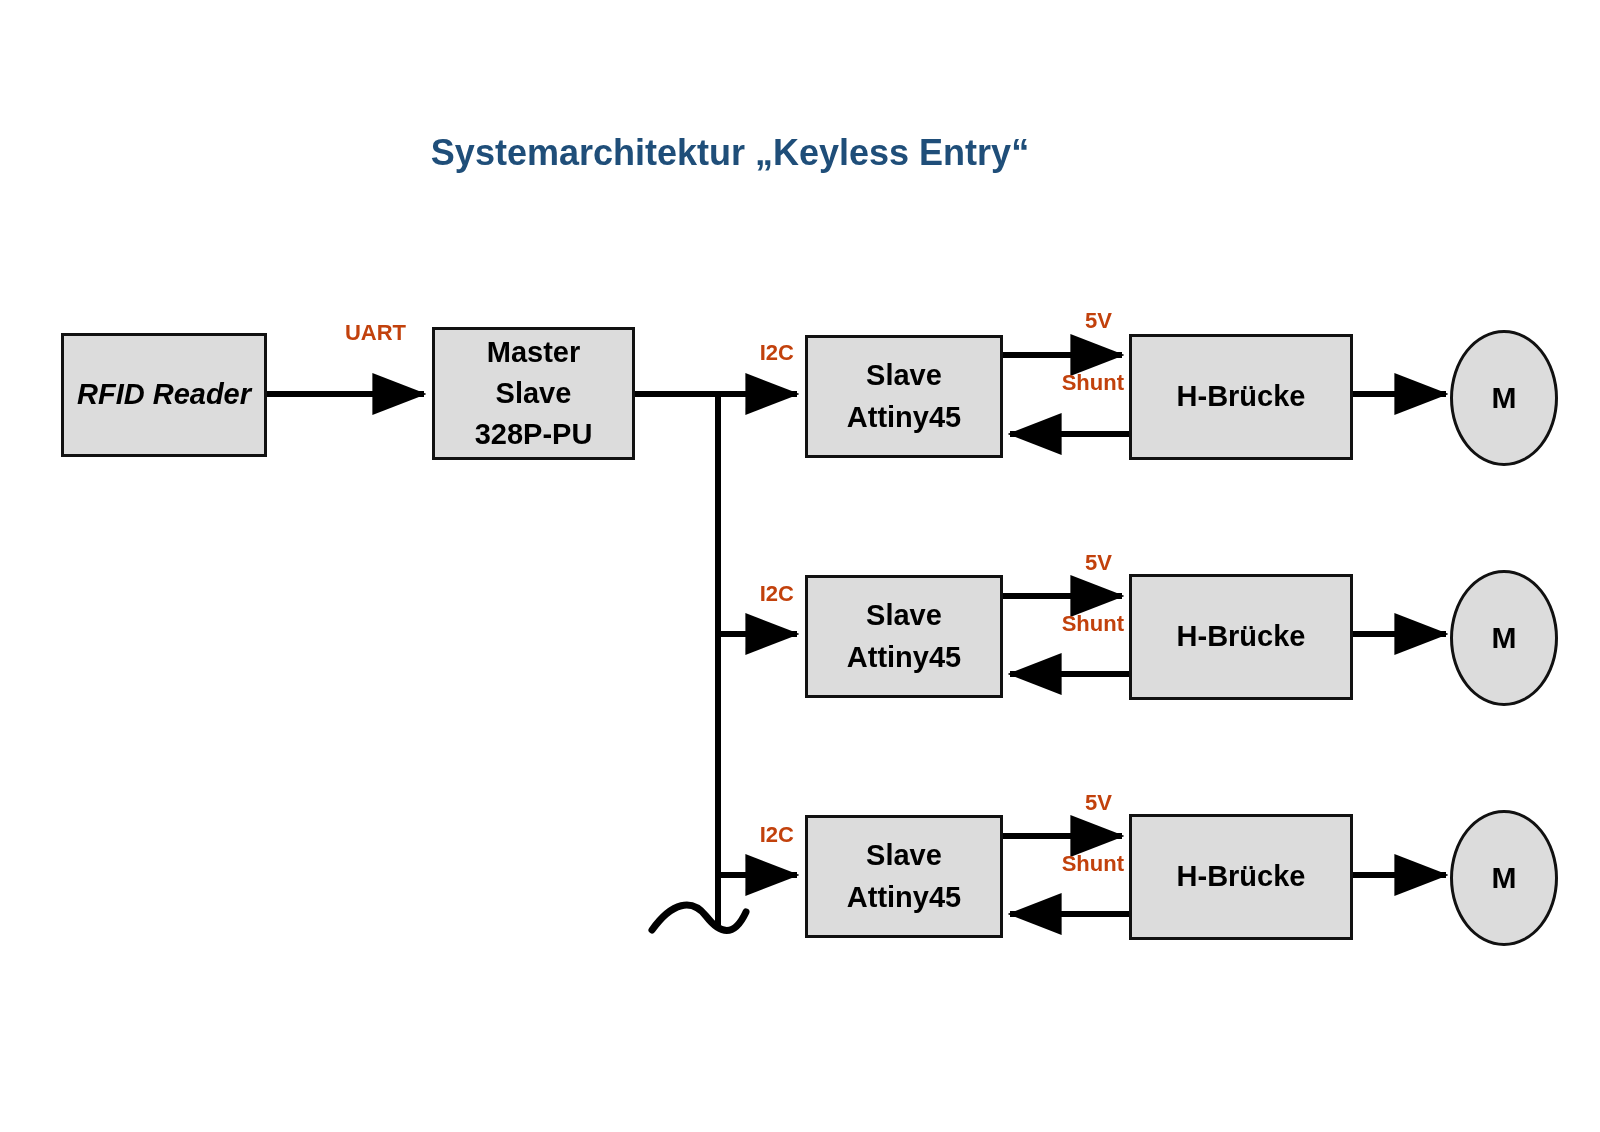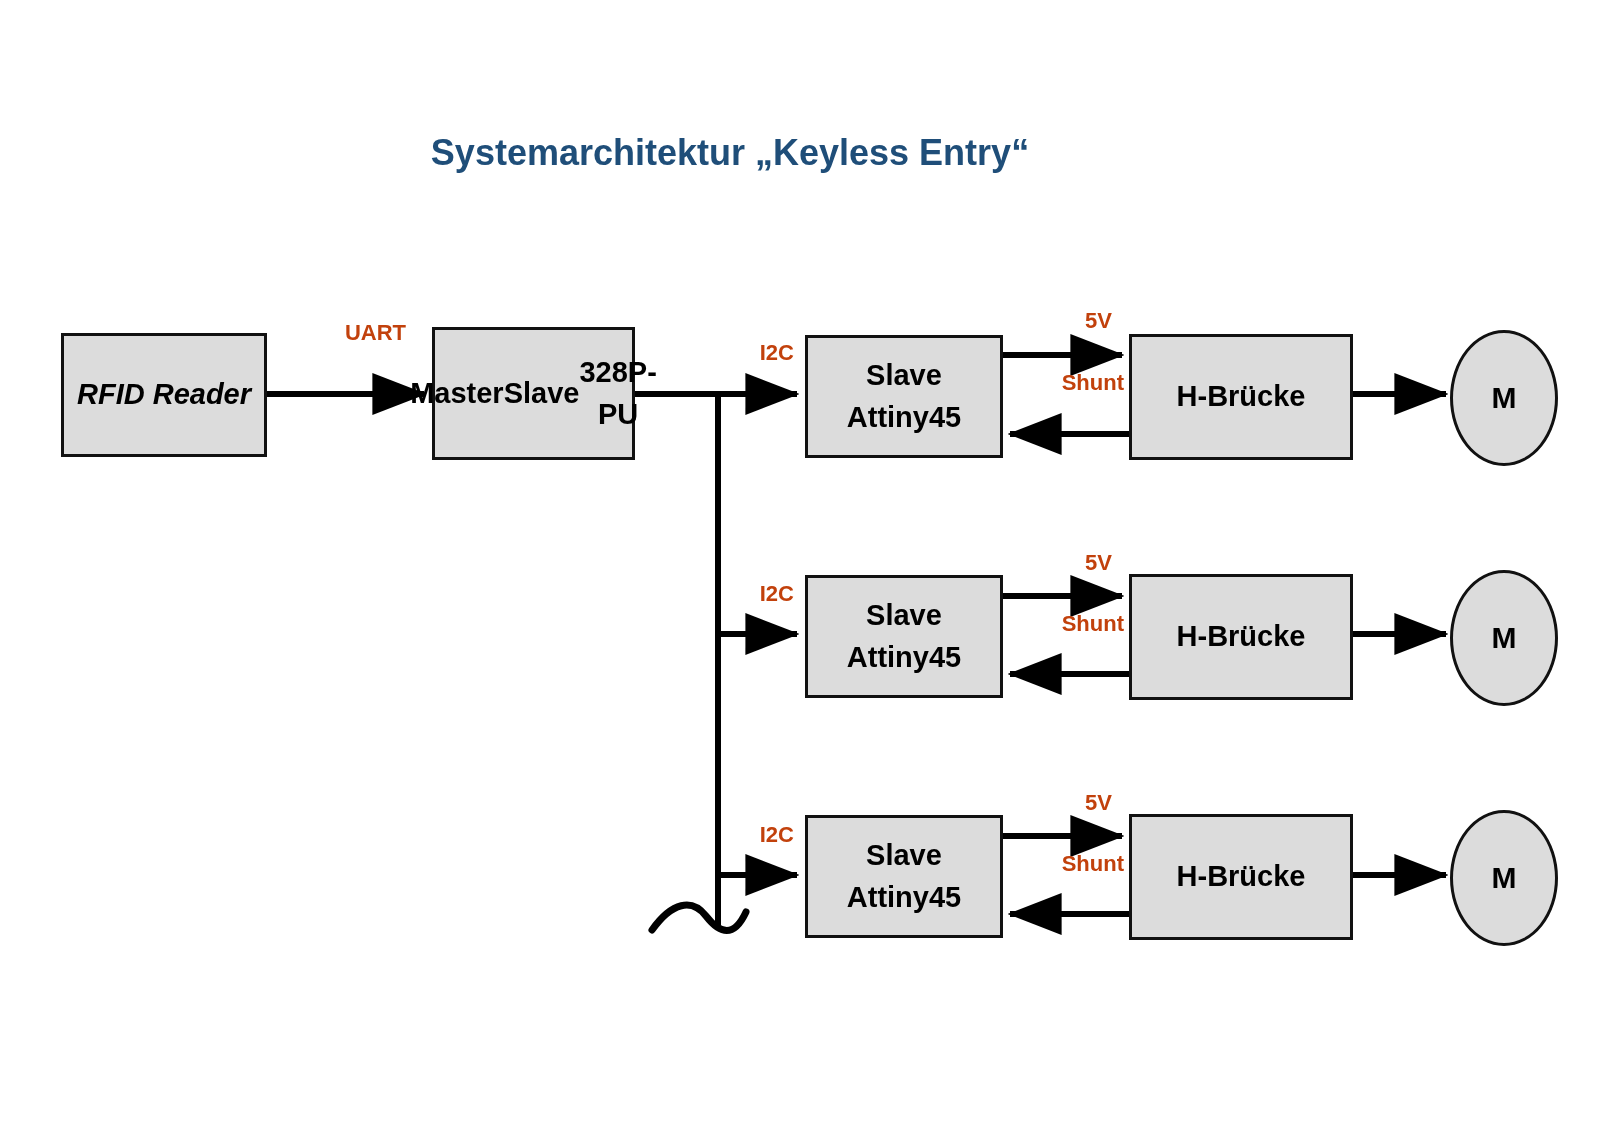--- a/index.html
+++ b/index.html
@@ -110,21 +110,21 @@
     <line x1="1129" y1="914" x2="1010" y2="914" stroke="#000000" stroke-width="6" marker-end="url(#arrowhead)"></line>
     <line x1="1353" y1="875" x2="1446" y2="875" stroke="#000000" stroke-width="6" marker-end="url(#arrowhead)"></line>
 
     <path d="M 652 930 C 672 902, 692 898, 706 916 C 720 934, 734 938, 746 912" stroke="#000000" stroke-width="7" fill="none" stroke-linecap="round"></path>
   </svg>
 
   <div class="node-box" style="left:61px; top:333px; width:206px; height:124px;font-style:italic;">
     <span>RFID Reader</span>
   </div>
 
-  <div class="node-box" style="left:432px; top:327px; width:203px; height:133px; ">
+  <div class="node-box" style="left:432px; top:327px; width:203px; height:133px; flex-direction:column;">
     <span>Master</span>
     <span>Slave</span>
     <span>328P-PU</span>
   </div>
 
   <div class="node-box" style="left:805px; top:335px; width:198px; height:123px; flex-direction:column;">
     <span>Slave</span>
     <span>Attiny45</span>
   </div>
   <div class="node-box" style="left:1129px; top:334px; width:224px; height:126px;">

